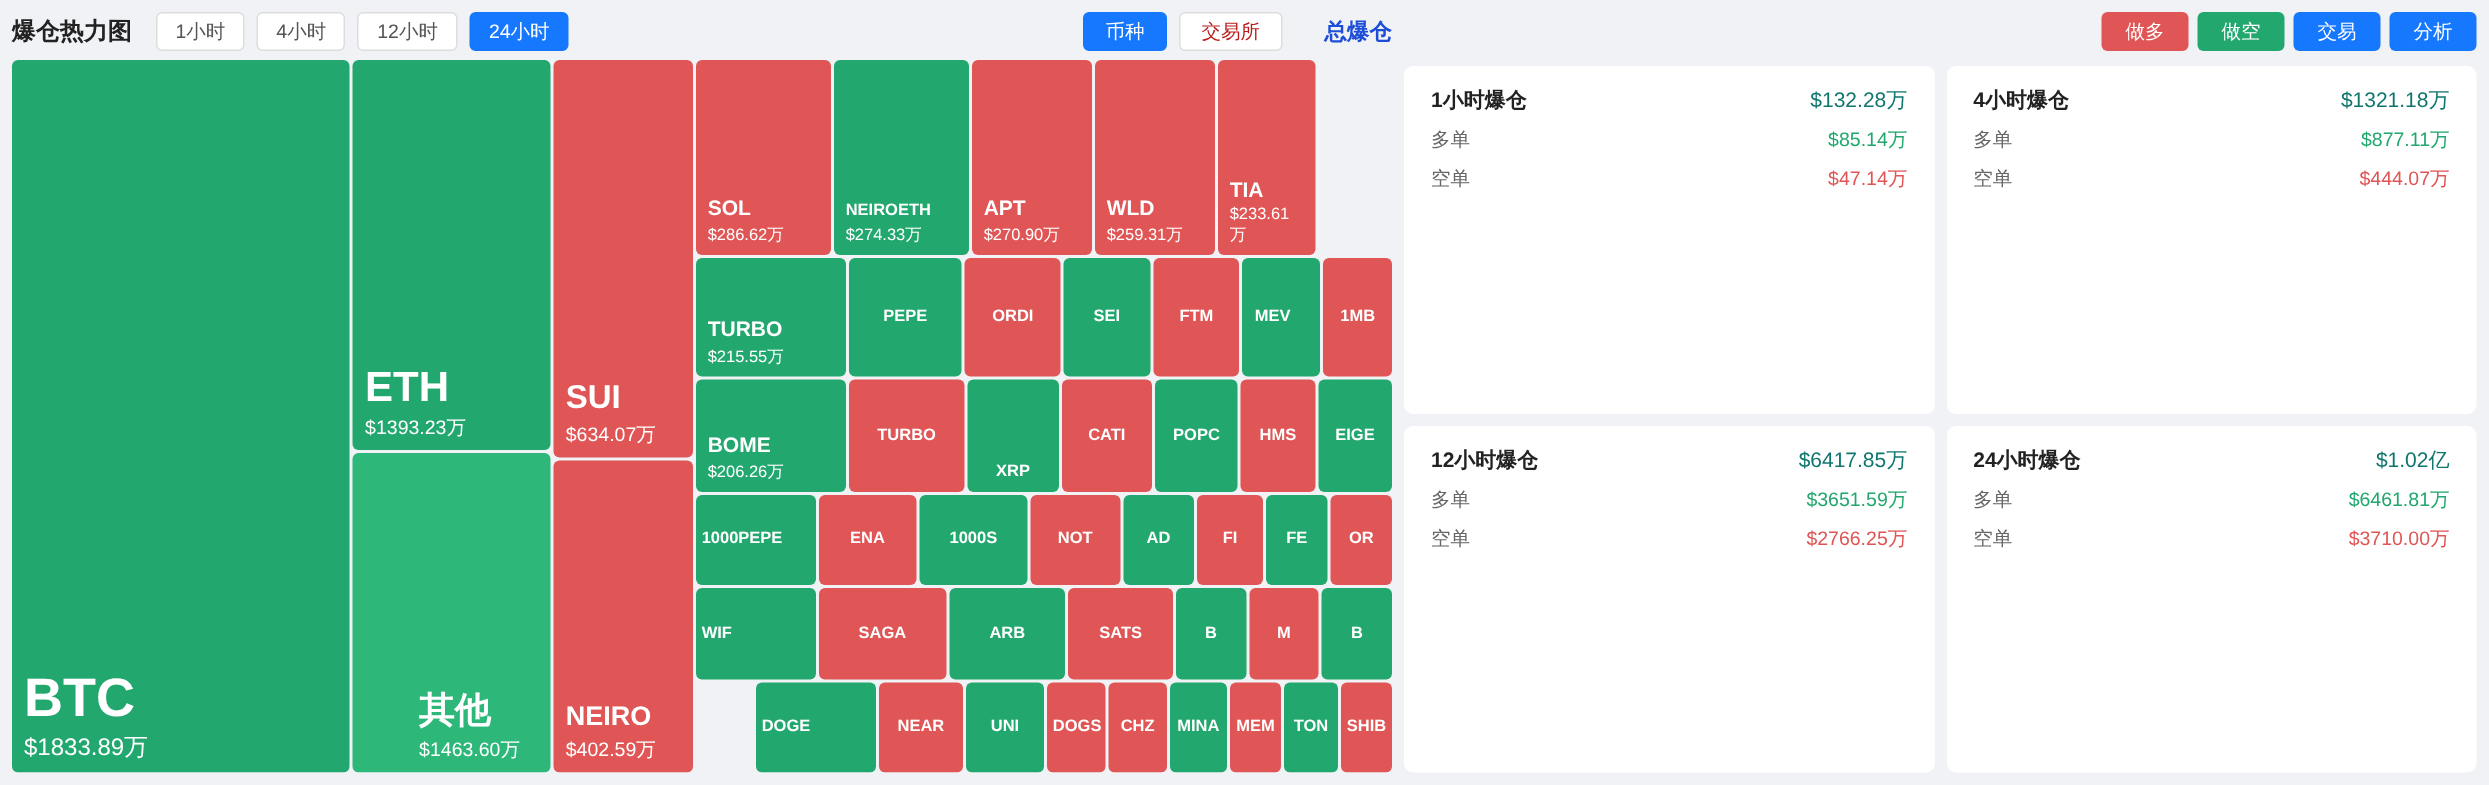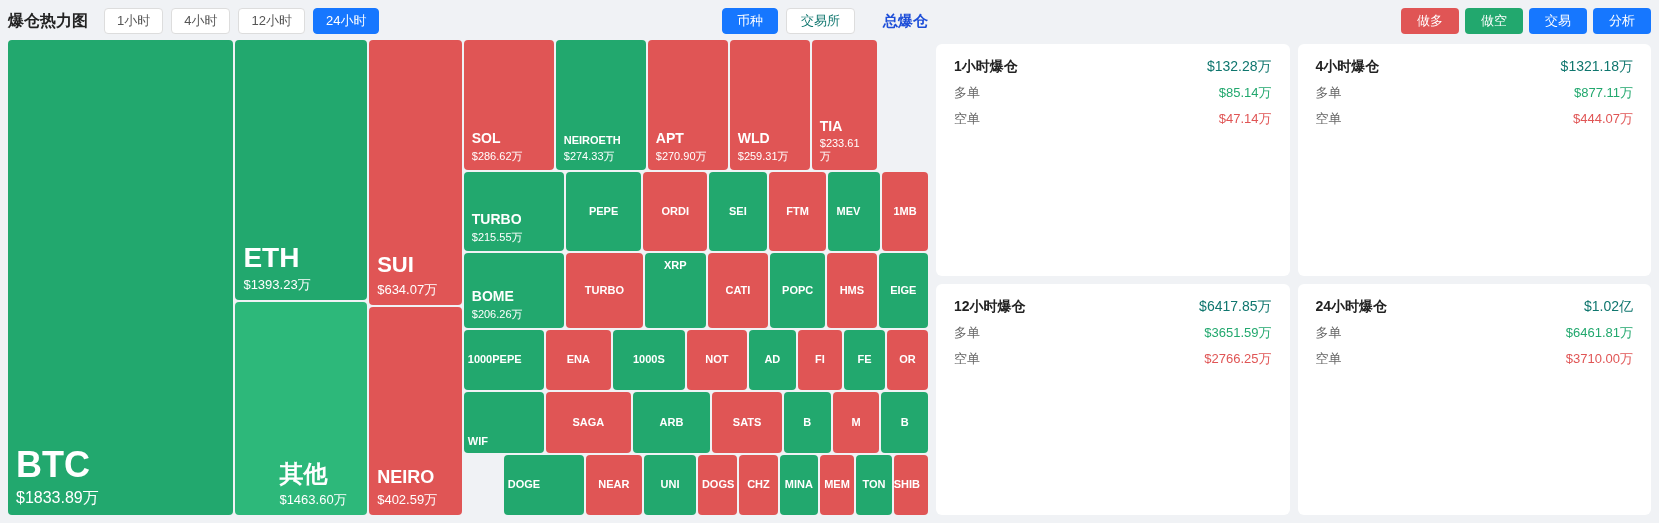--- a/index.html
+++ b/index.html
@@ -51,21 +51,21 @@
       border-color: #1677ff;
     }
     .spacer { flex: 1; }
     .filter-btn {
       padding: 3px 14px;
       border: 1px solid #ddd;
       background: #fff;
       border-radius: 4px;
       cursor: pointer;
       font-size: 13px;
-      color: #0f766e;
+      color: #b91c1c;
     }
     .filter-btn.active {
       background: #1677ff;
       color: #fff;
       border-color: #1677ff;
     }
     
     .heatmap {
       display: flex;
       flex: 1;
@@ -264,21 +264,21 @@
         </div>
 
         <div style="display:flex;gap:2px;height:16%;">
           <div class="heat-cell green" style="width:100px;border-radius:4px;justify-content:flex-end;">
             <span class="cell-name small">BOME</span>
             <span class="cell-value small">$206.26万</span>
           </div>
           <div class="heat-cell red" style="flex:1.1;border-radius:4px;justify-content:center;align-items:center;">
             <span class="cell-name xsmall">TURBO</span>
           </div>
-          <div class="heat-cell green" style="flex:0.8;border-radius:4px;justify-content:flex-start;align-items:center;">
+          <div class="heat-cell green" style="flex:0.8;border-radius:4px;justify-content:flex-end;align-items:center;">
             <span class="cell-name xsmall">XRP</span>
           </div>
           <div class="heat-cell red" style="flex:0.8;border-radius:4px;justify-content:center;align-items:center;">
             <span class="cell-name xsmall">CATI</span>
           </div>
           <div class="heat-cell green" style="flex:0.7;border-radius:4px;justify-content:center;align-items:center;">
             <span class="cell-name xsmall">POPC</span>
           </div>
           <div class="heat-cell red" style="flex:0.6;border-radius:4px;justify-content:center;align-items:center;">
             <span class="cell-name xsmall">HMS</span>
@@ -309,21 +309,21 @@
           </div>
           <div class="heat-cell green" style="flex:0.4;border-radius:4px;justify-content:center;align-items:center;">
             <span class="cell-name xsmall">FE</span>
           </div>
           <div class="heat-cell red" style="flex:0.4;border-radius:4px;justify-content:center;align-items:center;">
             <span class="cell-name xsmall">OR</span>
           </div>
         </div>
 
         <div style="display:flex;gap:2px;height:13%;">
-          <div class="heat-cell green" style="width:80px;border-radius:4px;align-items:flex-start;padding:4px;">
+          <div class="heat-cell green" style="width:80px;border-radius:4px;justify-content:center;align-items:flex-start;padding:4px;">
             <span class="cell-name xsmall">WIF</span>
           </div>
           <div class="heat-cell red" style="flex:0.9;border-radius:4px;justify-content:center;align-items:center;">
             <span class="cell-name xsmall">SAGA</span>
           </div>
           <div class="heat-cell green" style="flex:0.8;border-radius:4px;justify-content:center;align-items:center;">
             <span class="cell-name xsmall">ARB</span>
           </div>
           <div class="heat-cell red" style="flex:0.7;border-radius:4px;justify-content:center;align-items:center;">
             <span class="cell-name xsmall">SATS</span>
@@ -357,21 +357,21 @@
           </div>
           <div class="heat-cell green" style="flex:0.5;border-radius:4px;justify-content:center;align-items:center;">
             <span class="cell-name xsmall">MINA</span>
           </div>
           <div class="heat-cell red" style="flex:0.4;border-radius:4px;justify-content:center;align-items:center;">
             <span class="cell-name xsmall">MEM</span>
           </div>
           <div class="heat-cell green" style="flex:0.45;border-radius:4px;justify-content:center;align-items:center;">
             <span class="cell-name xsmall">TON</span>
           </div>
-          <div class="heat-cell red" style="flex:0.4;border-radius:4px;justify-content:center;align-items:flex-end;">
+          <div class="heat-cell red" style="flex:0.4;border-radius:4px;justify-content:center;align-items:center;">
             <span class="cell-name xsmall">SHIB</span>
           </div>
         </div>
       </div>
     </div>
   </div>
 
   <div class="right-section">
 
     <div class="top-right-bar">

